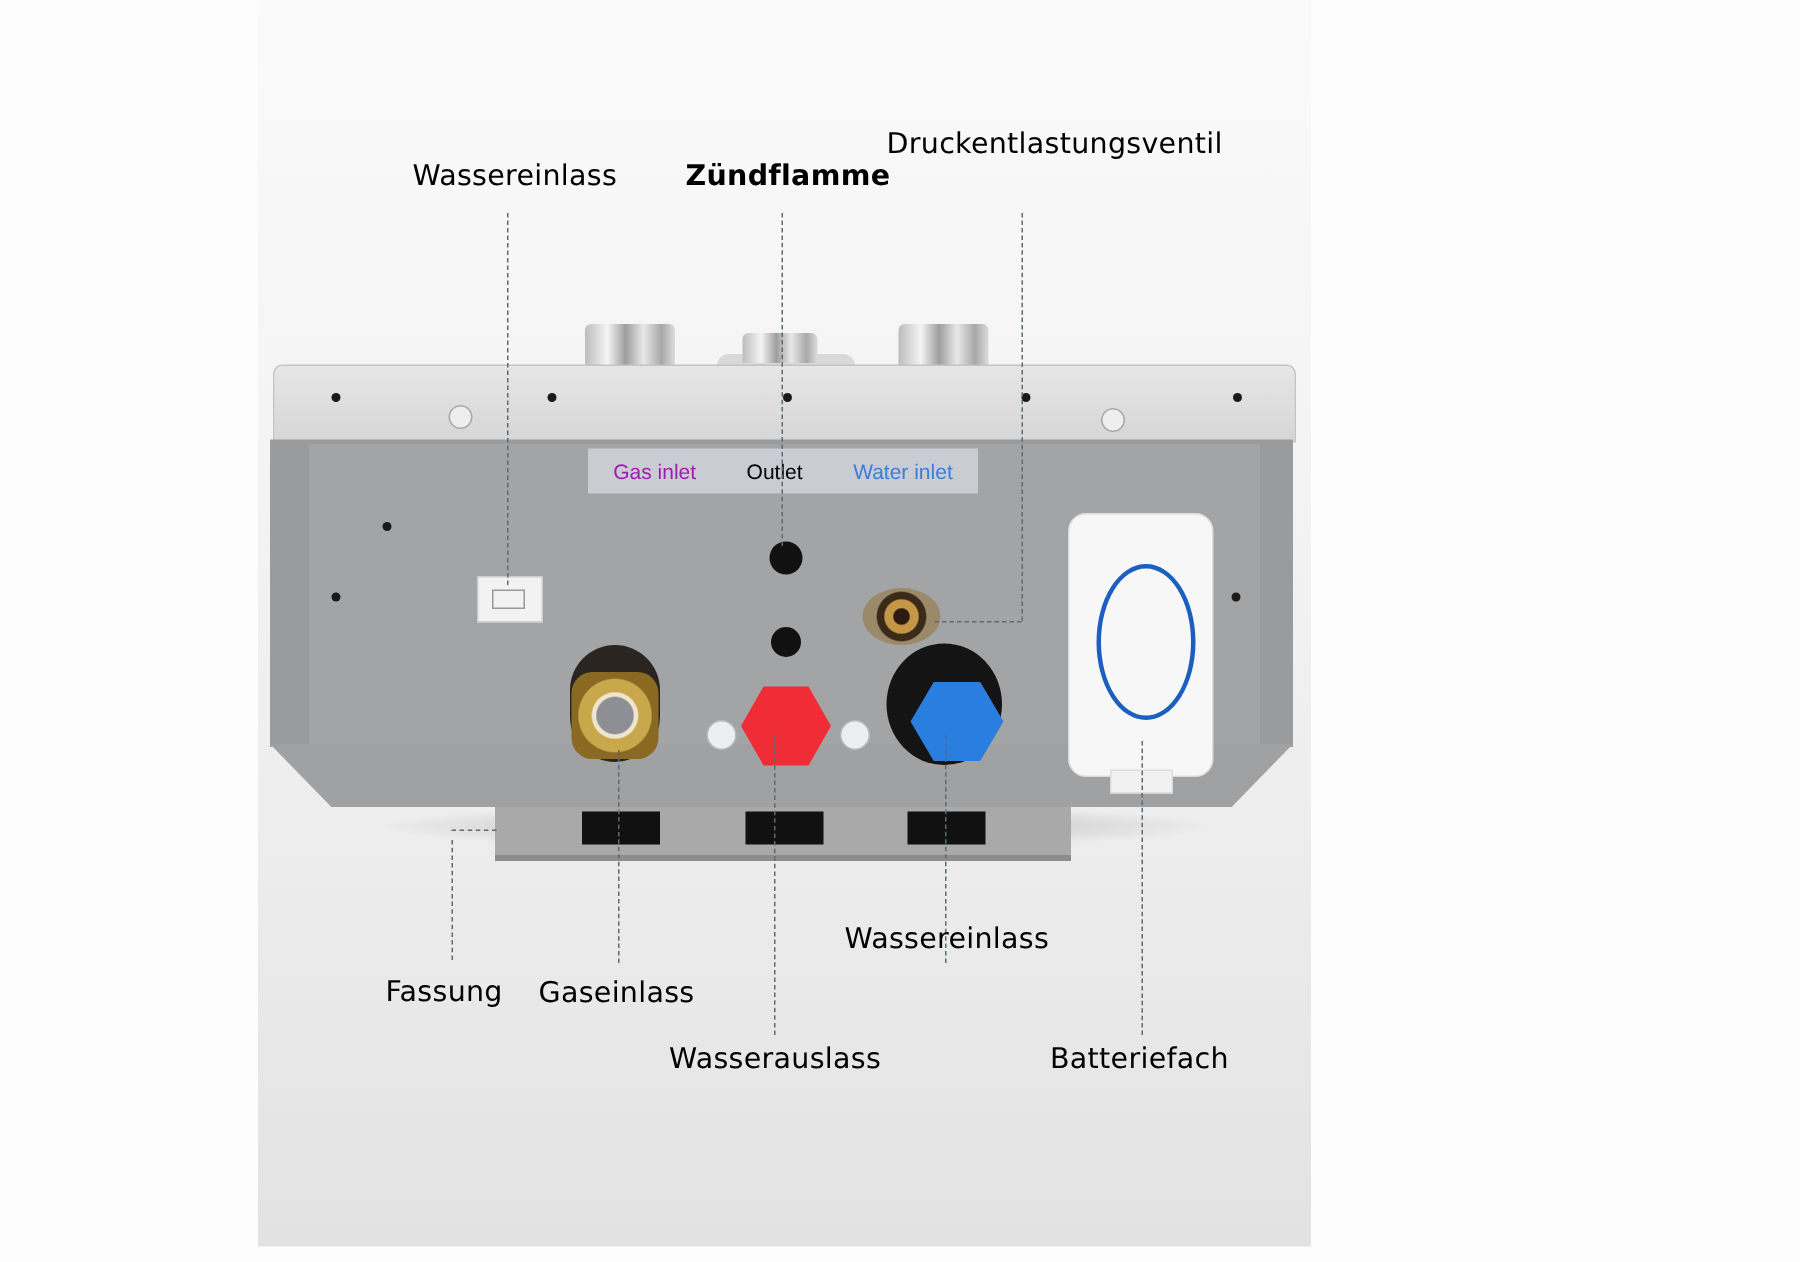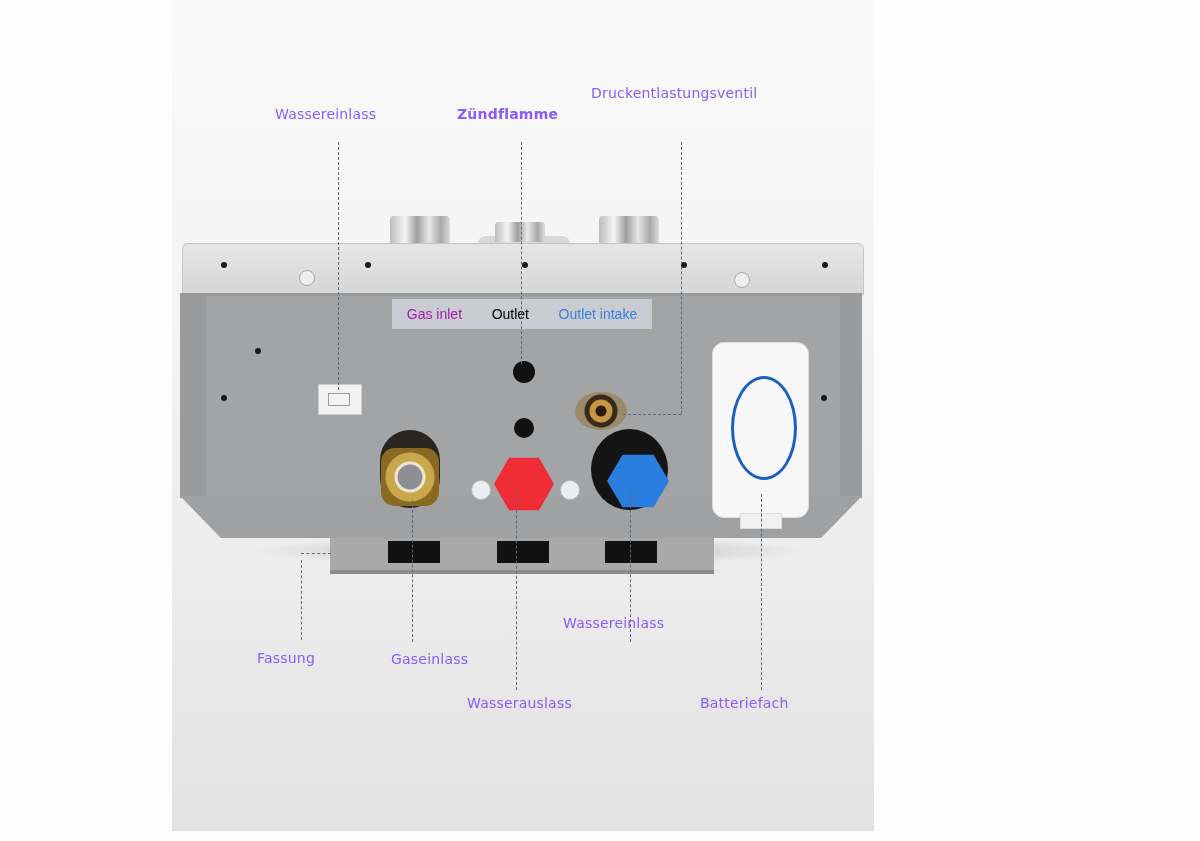--- a/index.html
+++ b/index.html
@@ -1,19 +1,19 @@
 <!DOCTYPE html>
 <html><head>
 <meta charset="utf-8">
 <style>
   html, body { margin:0; padding:0; }
   body { width:1200px; height:841px; background:#fdfdfd; position:relative; overflow:hidden; font-family:"DejaVu Sans", sans-serif; }
   .panel { position:absolute; left:172px; top:0; width:702px; height:831px;
     background: linear-gradient(180deg, #fafafa 0%, #f3f3f3 40%, #ececec 70%, #e2e2e2 100%); }
-  .lbl { position:absolute; font-size:14px; color:#8b5cf6; letter-spacing:0.2px; white-space:nowrap; }
+  .lbl { position:absolute; font-size:19px; color:#000000; letter-spacing:0.2px; white-space:nowrap; }
   .vline { position:absolute; width:0; border-left:1.5px dashed #5a6b78; }
   .hline { position:absolute; height:0; border-top:1.5px dashed #5a6b78; }
   
   .pipe { position:absolute; top:216px; height:28px; width:60px;
     background:linear-gradient(90deg,#bdbdbd,#f4f4f4 25%,#9e9e9e 45%,#e8e8e8 65%,#a8a8a8 85%,#dcdcdc);
     border-radius:4px 4px 0 0; }
   .pipe.mid { top:222px; height:20px; width:50px; }
   .pipe-base { position:absolute; left:478px; top:236px; width:92px; height:8px; background:#d9d9d9; border-radius:40px 40px 0 0; }
   .bracket { position:absolute; left:182px; top:243px; width:680px; height:50px;
     background:linear-gradient(180deg,#e6e6e6,#d6d6d6); border-radius:6px 6px 0 0; border:1px solid #c4c4c4; }
@@ -74,21 +74,21 @@
 
   <div class="mount">
     <div class="slot" style="left:58px;"></div>
     <div class="slot" style="left:167px;"></div>
     <div class="slot" style="left:275px;"></div>
   </div>
 
   <div class="legend-box">
     <span style="color:#a21caf">Gas inlet</span>
     <span style="color:#000000">Outlet</span>
-    <span style="color:#3a7fd6">Outlet intake</span>
+    <span style="color:#3a7fd6">Water inlet</span>
   </div>
 
   <div class="screw" style="left:255px; top:348px;"></div>
   <div class="screw" style="left:221px; top:395px;"></div>
   <div class="screw" style="left:821px; top:395px;"></div>
 
   <div class="switch"></div>
   <div class="hole" style="left:513px; top:361px; width:22px; height:22px;"></div>
   <div class="hole" style="left:514px; top:418px; width:20px; height:20px;"></div>
   <div class="relief"></div>
@@ -113,16 +113,16 @@
 <div class="vline" style="left:681px; top:142px; height:272px;"></div>
 <div class="hline" style="left:623px; top:414px; width:58px;"></div>
 <div class="vline" style="left:301px; top:560px; height:80px;"></div>
 <div class="hline" style="left:301px; top:553px; width:30px;"></div>
 <div class="vline" style="left:412px; top:500px; height:142px;"></div>
 <div class="vline" style="left:516px; top:490px; height:200px;"></div>
 <div class="vline" style="left:630px; top:490px; height:152px;"></div>
 <div class="vline" style="left:761px; top:494px; height:196px;"></div>
 
 <div class="lbl" style="left:257px; top:650px;">Fassung</div>
-<div class="lbl" style="left:359px; top:651px;margin-left:32px;">Gaseinlass</div>
-<div class="lbl" style="left:467px; top:695px;">Wasserauslass</div>
+<div class="lbl" style="left:359px; top:651px;">Gaseinlass</div>
+<div class="lbl" style="left:446px; top:695px;">Wasserauslass</div>
 <div class="lbl" style="left:563px; top:615px;">Wassereinlass</div>
 <div class="lbl" style="left:700px; top:695px;">Batteriefach</div>
 
 </body></html>

